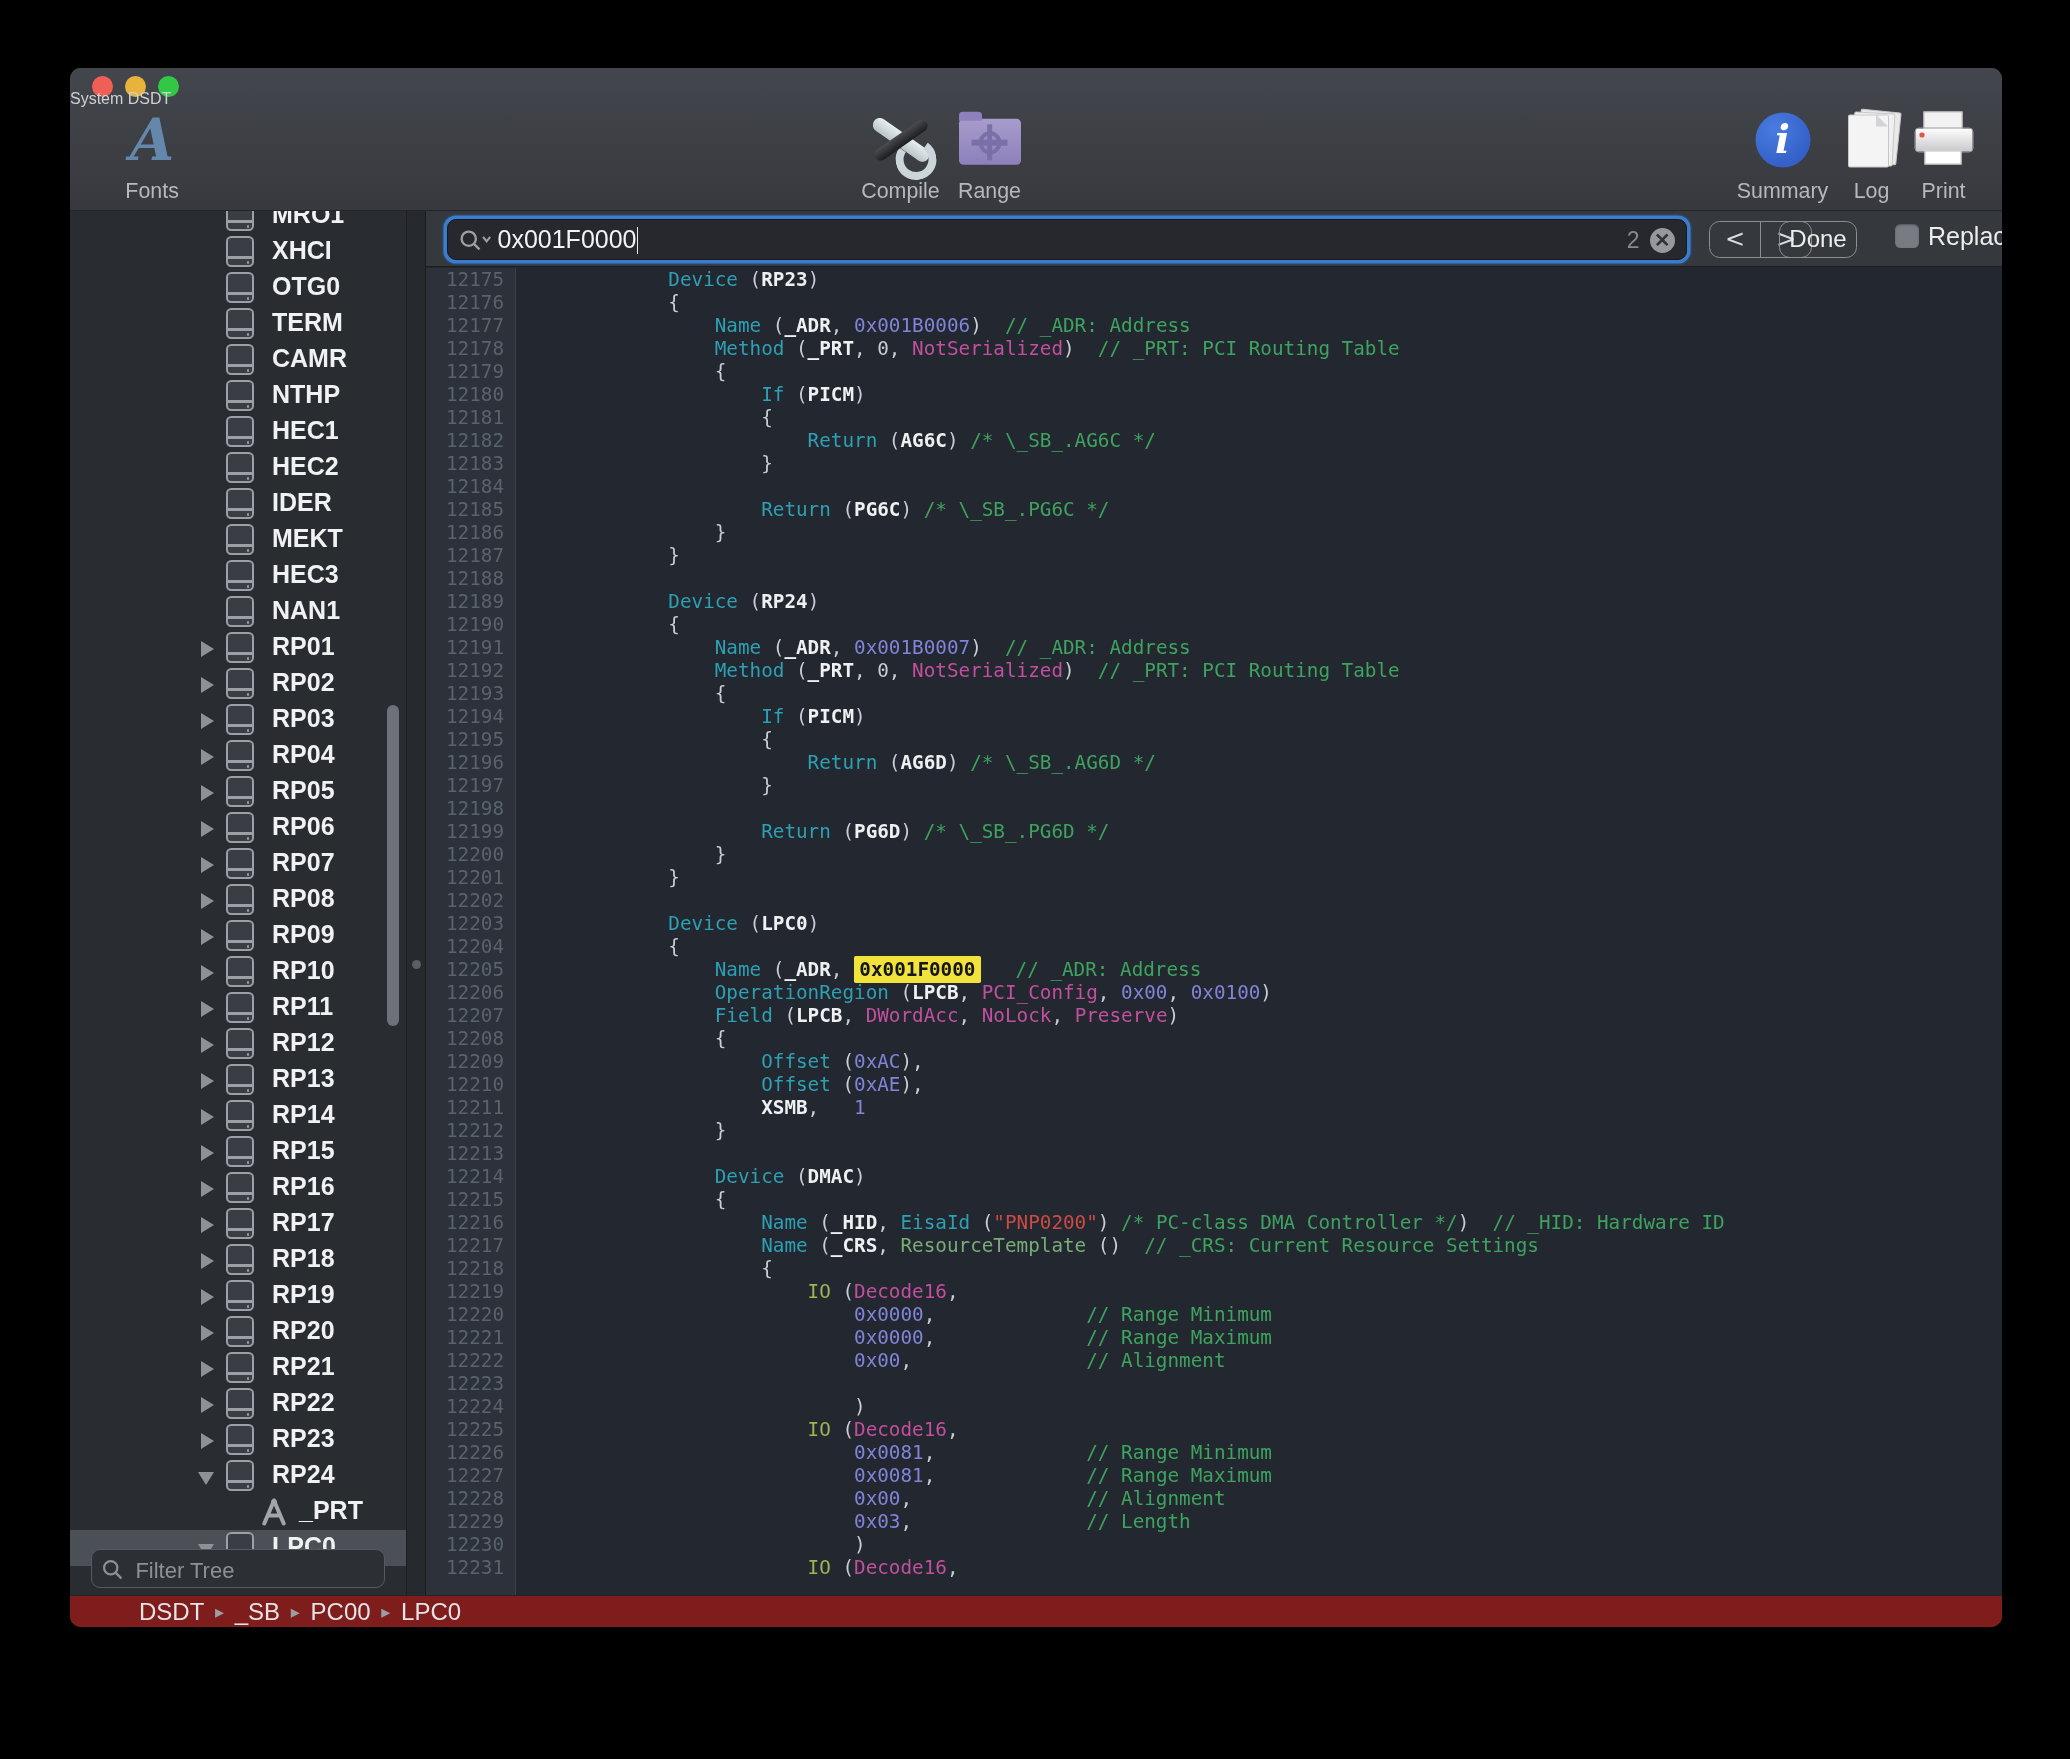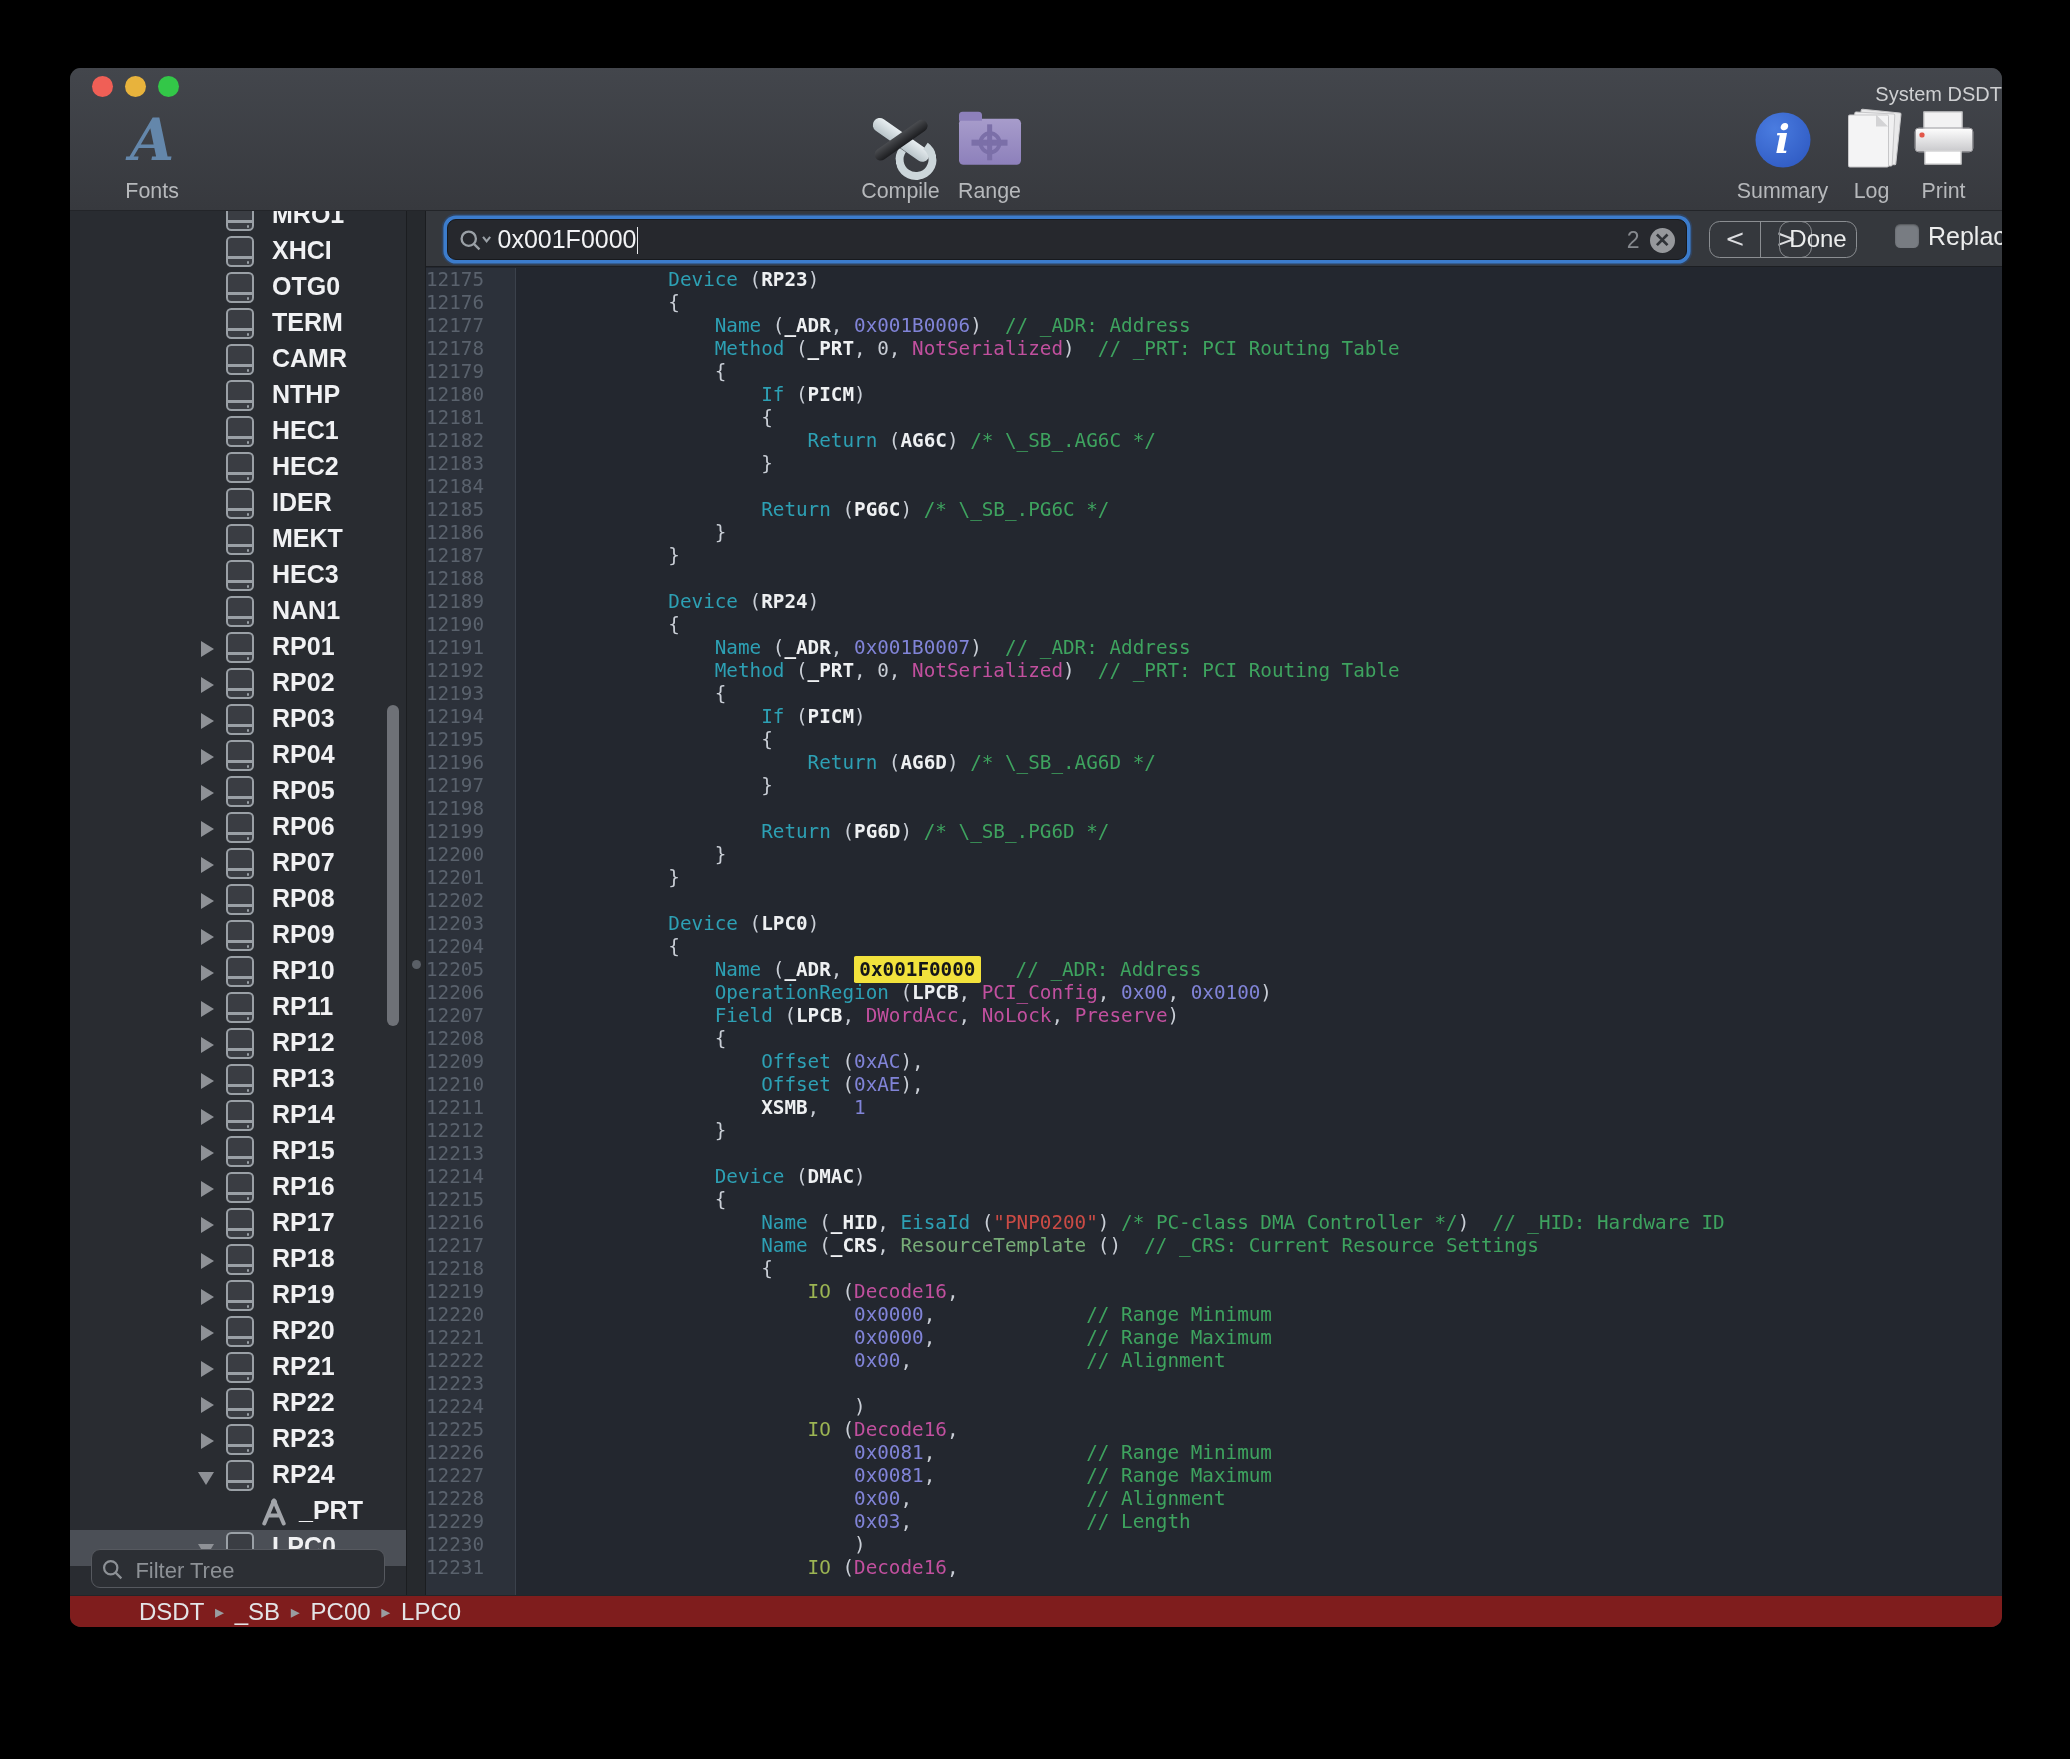--- a/index.html
+++ b/index.html
@@ -11,22 +11,22 @@
        font-family:"Liberation Sans",sans-serif;overflow:hidden;}
   .window{position:absolute;left:70px;top:68px;width:1932px;height:1559px;
           border-radius:10.7px;overflow:hidden;background:#2a2d32;}
   
   .chrome{position:absolute;left:0;top:0;width:100%;height:143px;
           background:linear-gradient(#43464c,#37393e);border-bottom:0.9px solid #232529;}
   .tl{position:absolute;top:8px;width:21.4px;height:21.4px;border-radius:50%;}
   .tl.r{left:22px;background:#f05f56;}
   .tl.y{left:55px;background:#e8b33c;}
   .tl.g{left:88px;background:#33c748;}
-  .wtitle{position:absolute;top:15px;left:0;width:100%;text-align:right;
-          font-size:20px;color:#cfd0d2;}
+  .wtitle{position:absolute;top:22px;left:0;width:100%;text-align:left;
+          font-size:16px;color:#cfd0d2;}
   .tbitem{position:absolute;top:37px;width:125px;text-align:center;color:#b6b8bb;
           font-size:21.4px;cursor:default;}
   .tbitem .ic{display:block;height:70px;margin-bottom:3.6px;position:relative;}
   
   .fonts-a{font-family:"DejaVu Serif",serif;font-style:italic;font-weight:bold;
            font-size:57px;color:#6487ab;line-height:70px;}
   
   .tool1{position:absolute;left:50%;top:50%;width:66px;height:14.3px;border-radius:7.1px;
          background:linear-gradient(#e8eef1,#b9c4c9);transform:translate(-50%,-50%) rotate(35deg);}
   .tool1:after{content:"";position:absolute;right:-10.7px;top:-6.2px;width:25px;height:25px;
@@ -107,21 +107,21 @@
   .segnav .seg:first-child{border-right:1.8px solid #8b8e92;}
   .donebtn{position:absolute;left:1353px;top:9.8px;width:78px;height:37px;border:1.8px solid #8b8e92;
            border-radius:10.7px;color:#eceded;font-size:24px;text-align:center;line-height:34px;}
   .cbx{position:absolute;left:1469px;top:12.5px;width:24px;height:24px;border-radius:5.3px;background:#787c82;
        box-shadow:inset 0 0.9px 1.8px #00000055;}
   .cbxlabel{position:absolute;left:1502px;top:10.7px;font-size:25px;color:#eceded;}
   .code{position:absolute;left:0;top:57px;width:100%;bottom:0;overflow:hidden;
         font-family:"DejaVu Sans Mono",monospace;font-size:19.3px;line-height:23px;}
   .gutterbg{position:absolute;left:0;top:0;width:90px;height:100%;background:#2c313a;border-right:1.8px solid #3b414b;}
   .cl{position:relative;height:23px;white-space:pre;}
-  .cl .ln{position:absolute;left:0;top:0;width:78px;color:#5a626d;}
+  .cl .ln{position:absolute;left:0;top:0;width:78px;text-align:right;color:#5a626d;}
   .cl .ct{position:absolute;left:103px;top:0;}
   .k{color:var(--k);} .i{color:var(--i);font-weight:bold;} .p{color:var(--p);}
   .n{color:var(--n);} .m{color:var(--m);} .c{color:var(--c);} .s{color:var(--s);}
   .r{color:var(--r);} .o{color:var(--o);}
   .h{background:#f2e23c;color:#141619;font-weight:bold;padding:1.8px 5.3px;border-radius:1.8px;}
   
   .statusbar{position:absolute;left:0;bottom:0;width:100%;height:32px;background:#7f1d1d;
              border-top:0.9px solid #232528;}
   .crumbs{position:absolute;left:69px;top:1.8px;font-size:24px;color:#e3e4e6;}
   .crumbs .sep{color:#9a9da1;font-size:18px;padding:0 10.7px;vertical-align:1.8px;}

